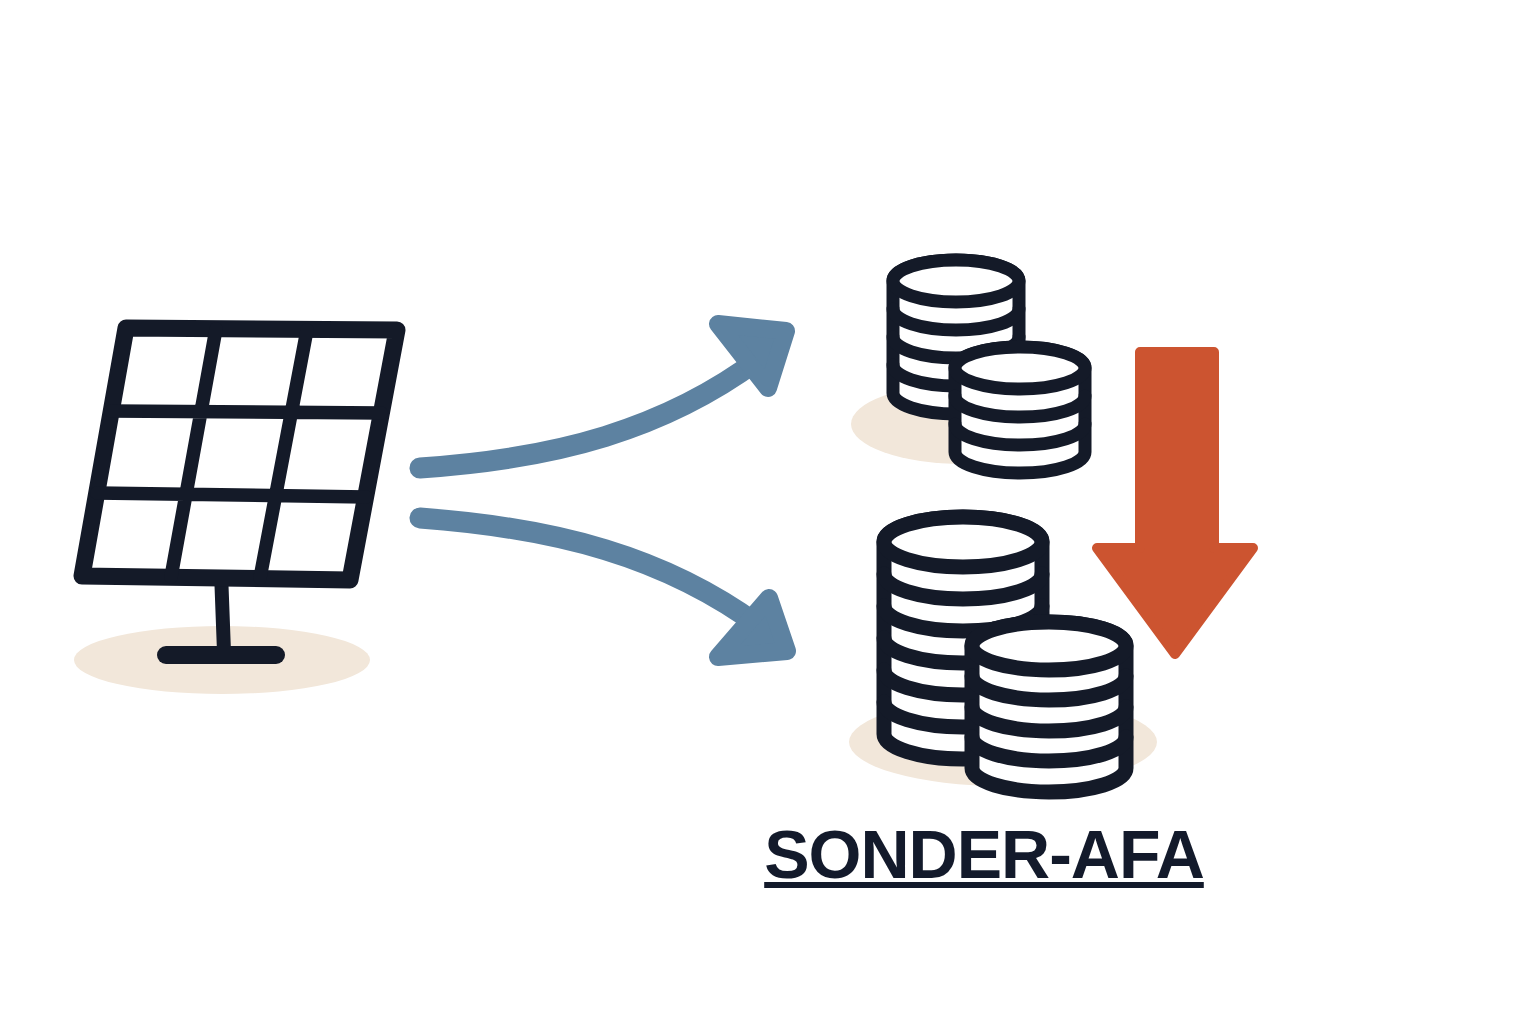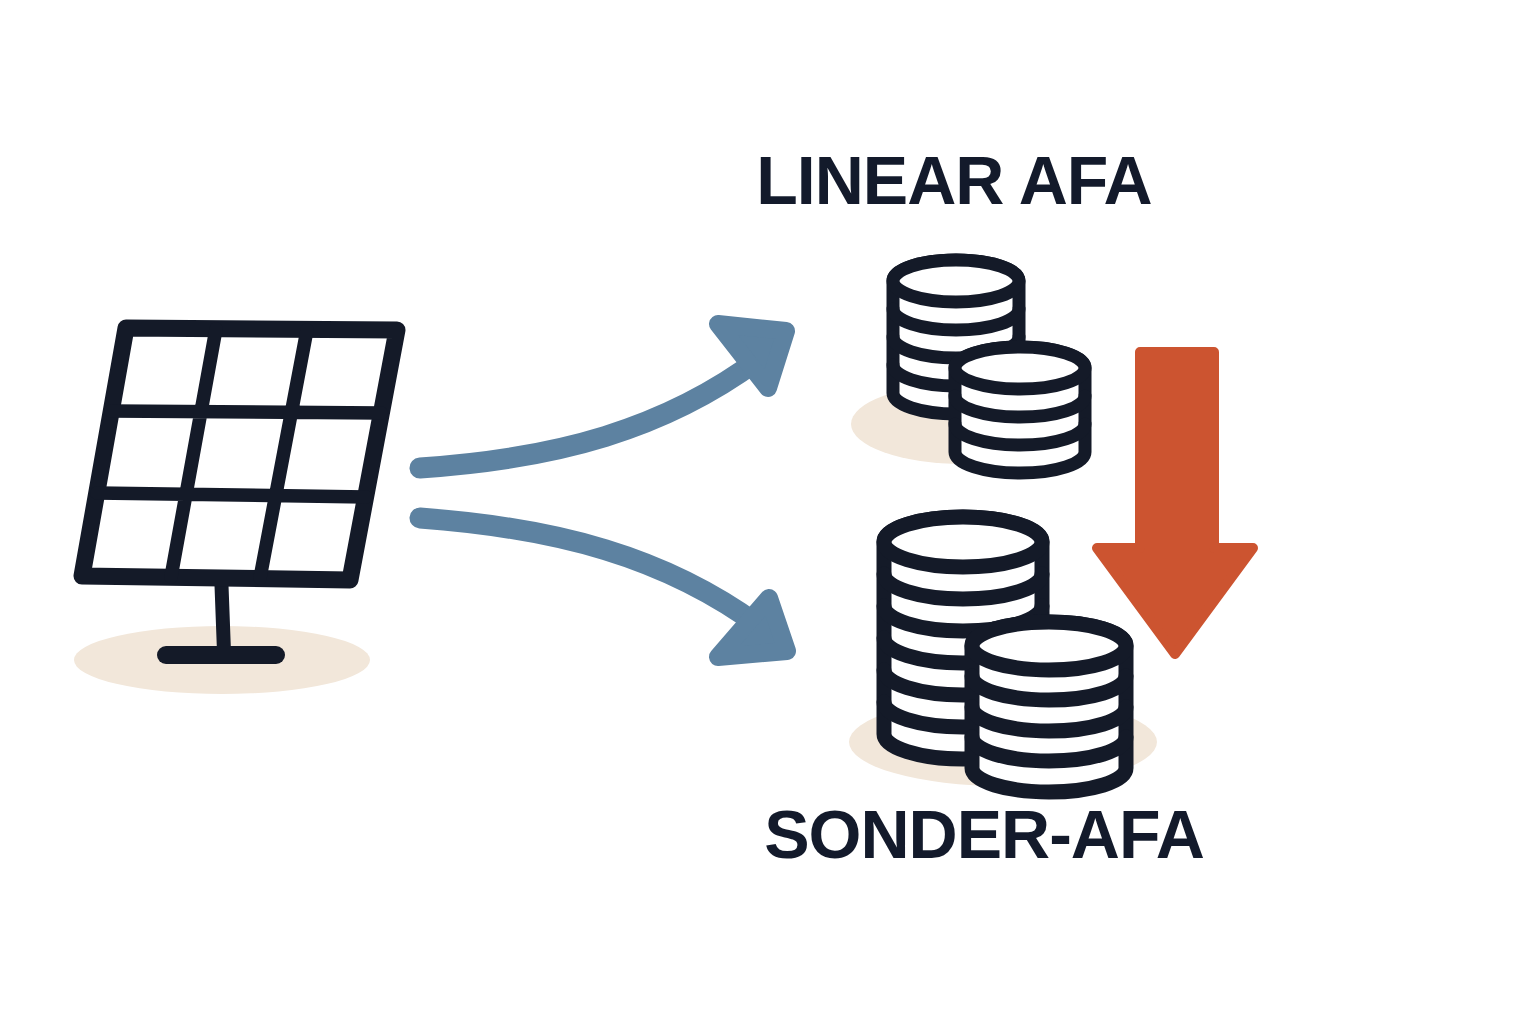--- a/index.html
+++ b/index.html
@@ -38,21 +38,21 @@
     width: 510px;
     text-align: center;
     font-weight: 700;
     font-size: 68px;
     line-height: 1;
     letter-spacing: -1px;
     color: var(--text);
     white-space: nowrap;
   }
   .label-linear { left: 699px; top: 146px; }
-  .label-sonder { left: 729px; top: 800px; }
+  .label-sonder { left: 729px; top: 820px; text-decoration: underline; }
 </style>
 </head>
 <body>
 
 <div class="stage">
 
   <svg class="scene-svg" width="1536" height="1024" viewBox="0 0 1536 1024">
 
     <g>
       <ellipse class="shadow" cx="222" cy="660" rx="148" ry="34"></ellipse>
@@ -102,16 +102,15 @@
       </g>
 
       <g>
         <path class="solid-white" stroke-width="15" d="M972 646 L972 768 A 77 24 0 0 0 1126 768 L1126 646 A 77 24 0 0 0 972 646 Z"></path>
         <ellipse class="solid-white" cx="1049" cy="646" rx="77" ry="24" stroke-width="15"></ellipse>
         <path class="ink-line" stroke-width="15" d="M972 676 A 77 24 0 0 0 1126 676 M972 707 A 77 24 0 0 0 1126 707 M972 737 A 77 24 0 0 0 1126 737"></path>
       </g>
     </g>
   </svg>
 
-  <div class="label label-linear">LINEAR AFA</div>
 
   <div class="label label-sonder">SONDER-AFA</div>
 </div>
 
 </body></html>

